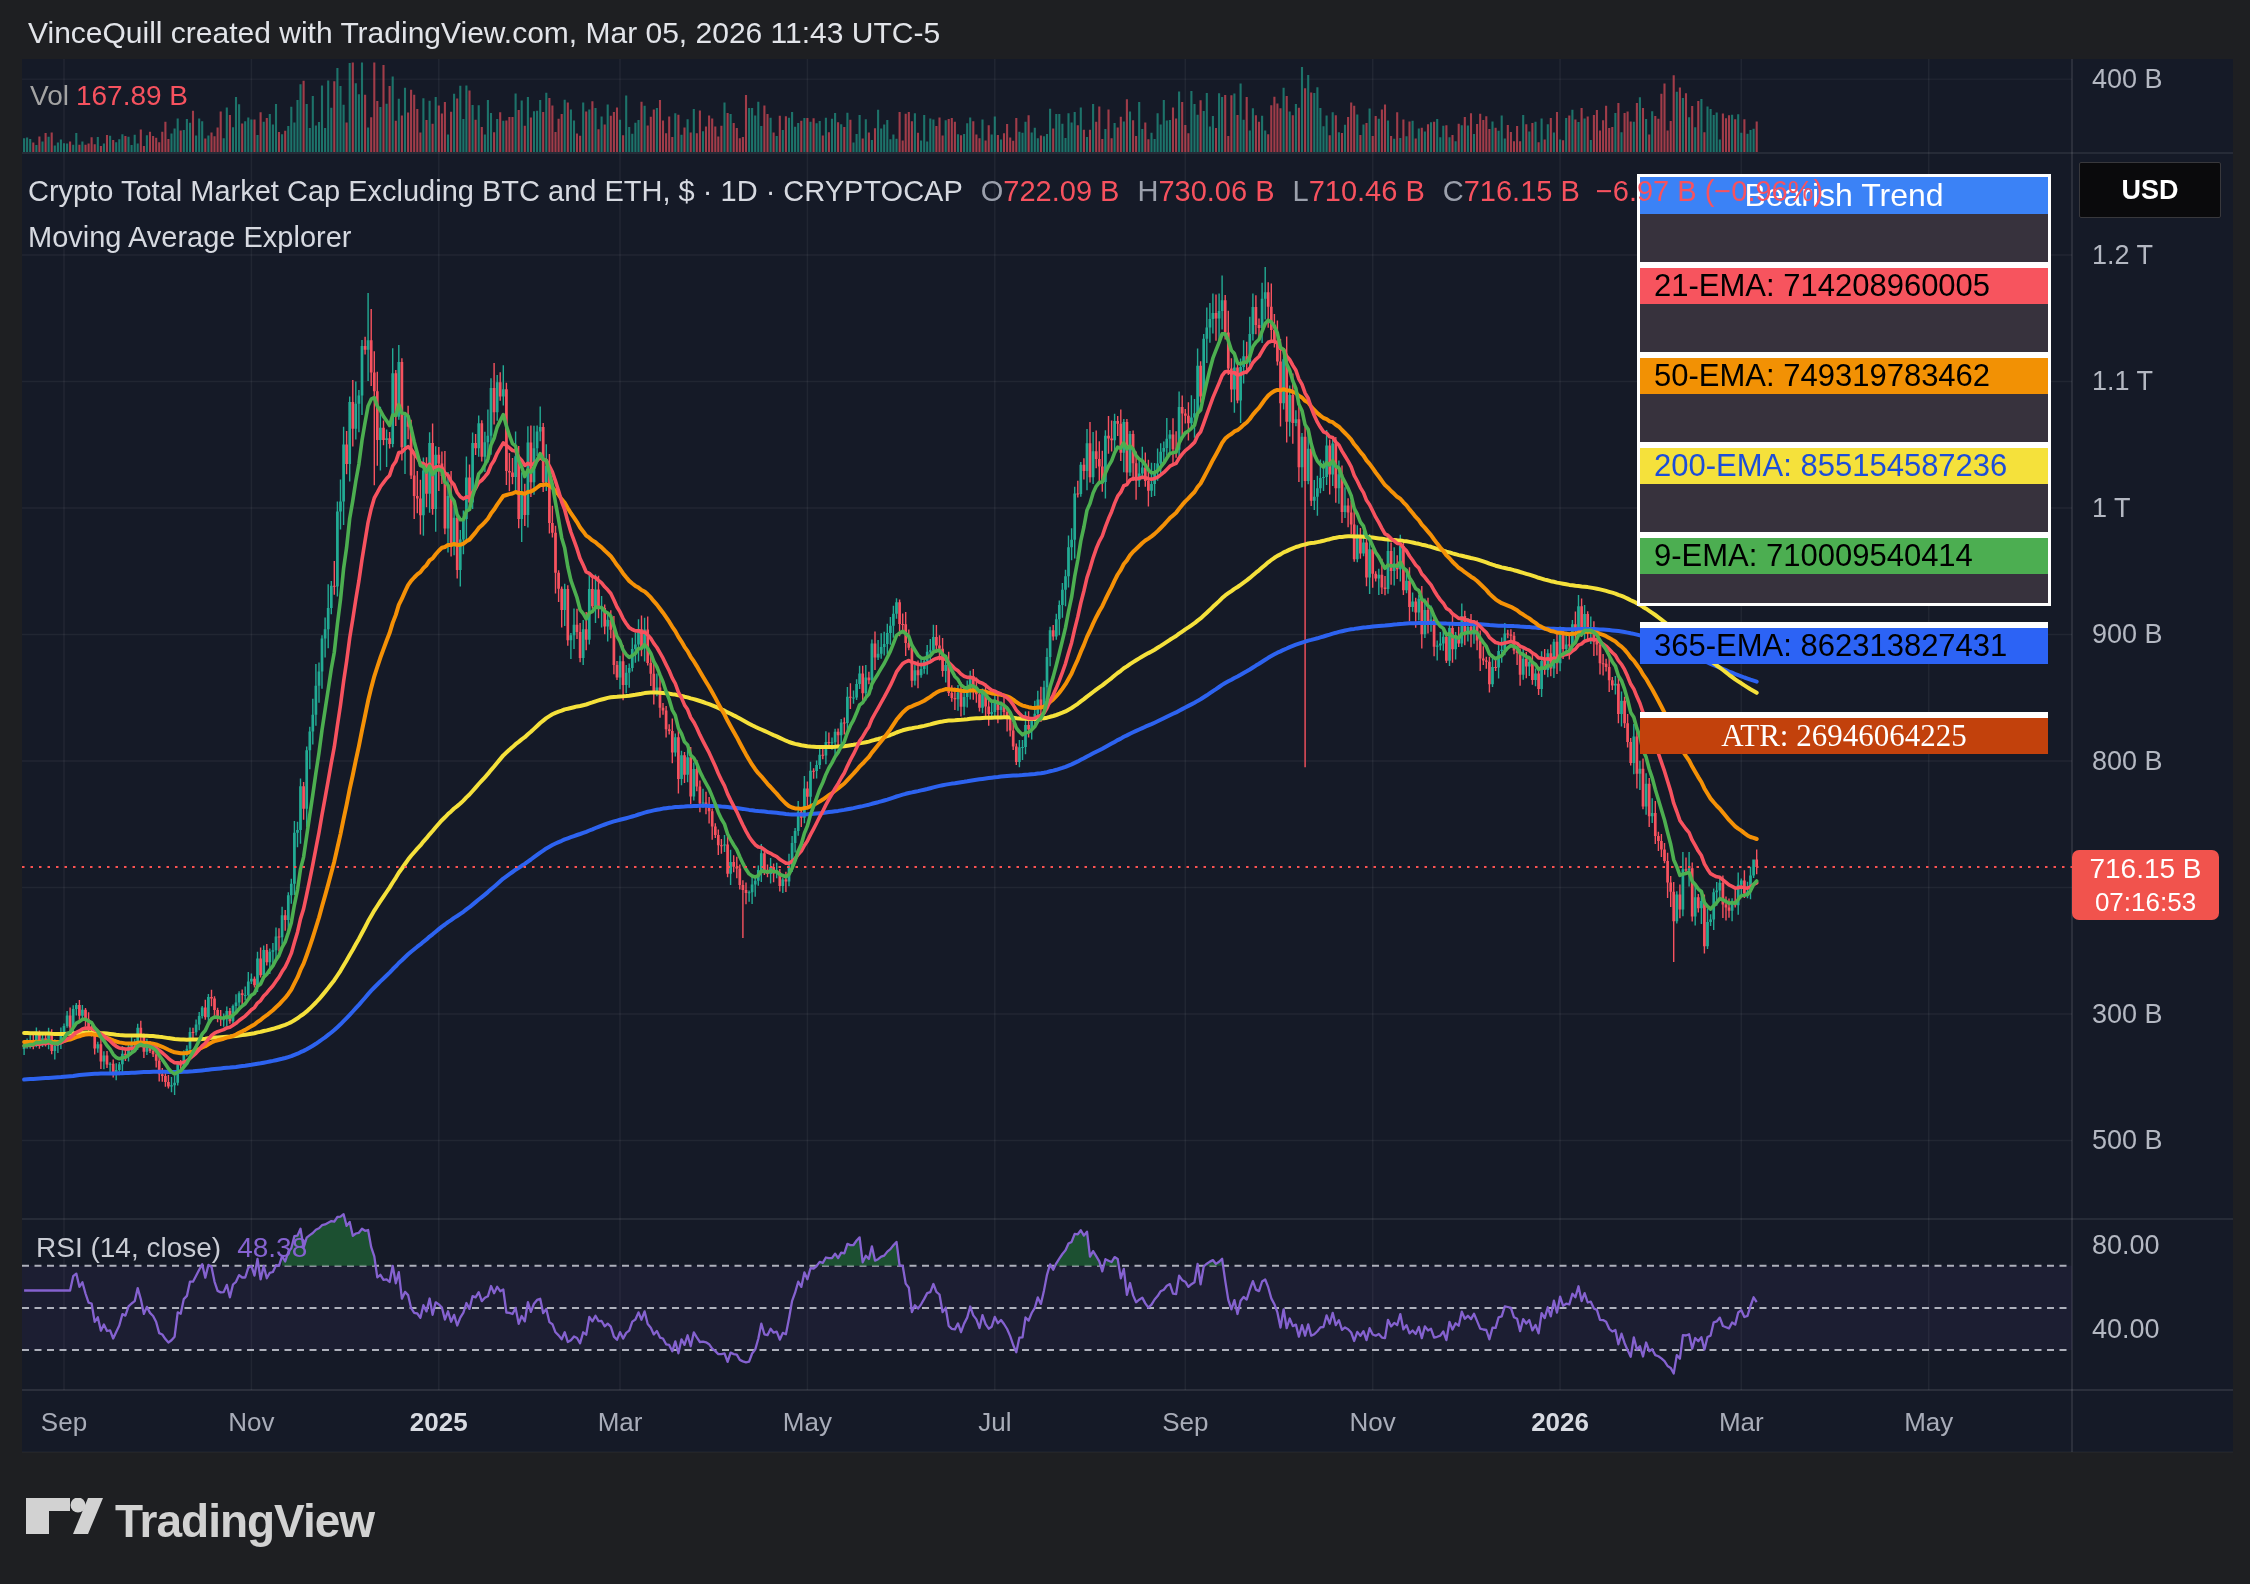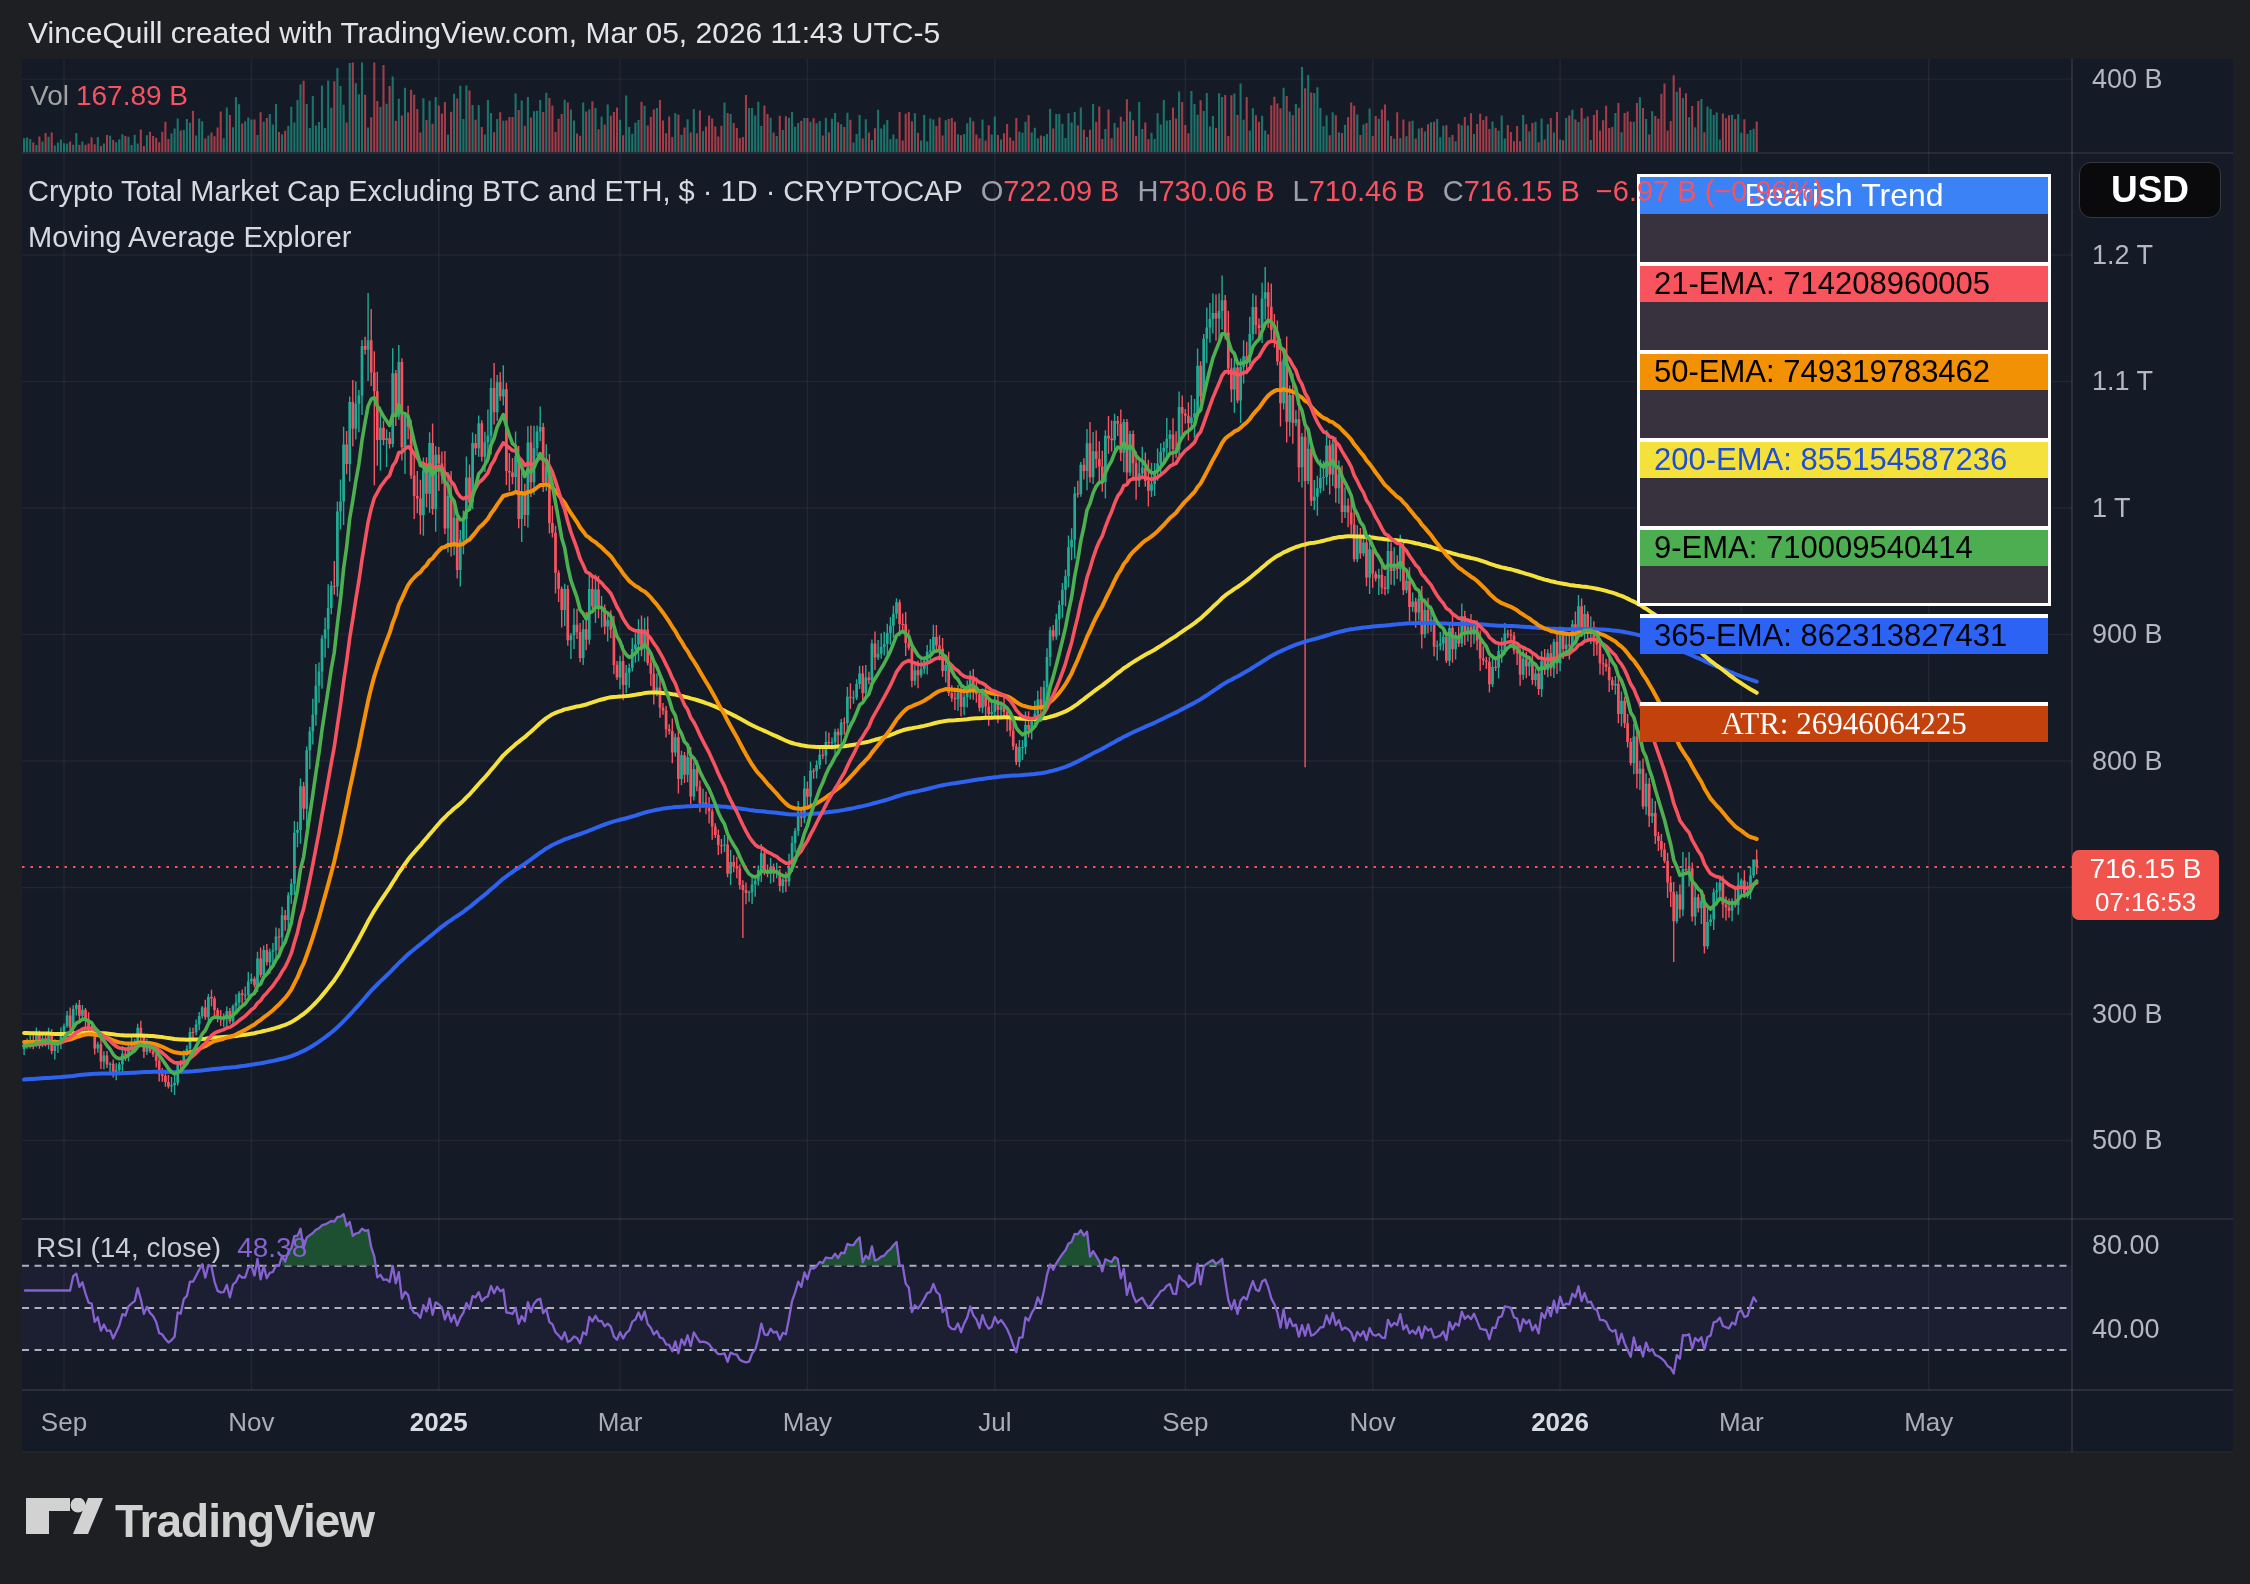--- a/index.html
+++ b/index.html
@@ -12,23 +12,23 @@
   .vol-label { left:30px; top:80px; font-size:28px; white-space:nowrap; z-index:5; }
   .vol-label .k { color:#a3a3a3; }
   .vol-label .v { color:#f7525f; margin-left:7px; }
   .line1 { left:28px; top:175px; font-size:29px; white-space:nowrap; color:#d6d9e0; z-index:20; }
   .line1 .k { color:#9ba0ac; margin-left:18px; }
   .line1 .r { color:#f7525f; }
   .line1 .chg { color:#f7525f; margin-left:16px; }
   .line2 { left:28px; top:221px; font-size:29px; color:#d6d9e0; z-index:5; }
   .legend { left:1637px; top:174px; width:414px; height:432px; border:3px solid #ffffff; display:flex; flex-direction:column; background:#37323d; z-index:10; }
   .legend-title { height:80px; display:flex; align-items:center; justify-content:center; color:#ffffff; font-size:32px; background:#3b82f6; }
-  .legend-row { flex:1; display:flex; align-items:center; padding-left:14px; font-size:31px; border-top:4px solid #ffffff;margin-top:48px; }
+  .legend-row { flex:1; display:flex; align-items:center; padding-left:14px; font-size:31px; border-top:6px solid #ffffff;margin-top:48px; }
   .legend-row.center { justify-content:center; padding-left:0; }
-  .usd-pill { left:2079px; top:162px; width:142px; height:56px; background:#0a0a0c; border:1px solid #38383c; border-radius:12px; display:flex; align-items:center; justify-content:center; color:#ffffff; font-size:37px; font-weight:bold; z-index:15; }
+  .usd-pill { left:2079px; top:162px; width:142px; height:56px; background:#0a0a0c; border:1px solid #38383c; border-radius:2px; display:flex; align-items:center; justify-content:center; color:#ffffff; font-size:27px; font-weight:bold; z-index:15; }
   .scale-label { left:2092px; transform:translateY(-50%); font-size:27px; color:#b4b8c2; white-space:nowrap; }
   .badge { left:2072px; top:850px; width:147px; height:70px; background:#f1534d; border-radius:7px; color:#ffffff; text-align:center; z-index:6; }
   .badge .p { font-size:28px; line-height:37px; display:block; }
   .badge .t { font-size:26px; line-height:30px; display:block; }
   .rsi-label { left:36px; top:1232px; font-size:28px; white-space:nowrap; z-index:5; }
   .rsi-label .k { color:#c9ccd4; }
   .rsi-label .v { color:#8562d0; margin-left:16px; }
   .axis-label { top:1407px; transform:translateX(-50%); font-size:26px; color:#a8acb8; white-space:nowrap; }
   .axis-label.bold { font-weight:bold; color:#d8dbe2; }
   .footer-brand { left:115px; top:1494px; font-size:46px; font-weight:bold; color:#d2d2d2; letter-spacing:-1px; }

